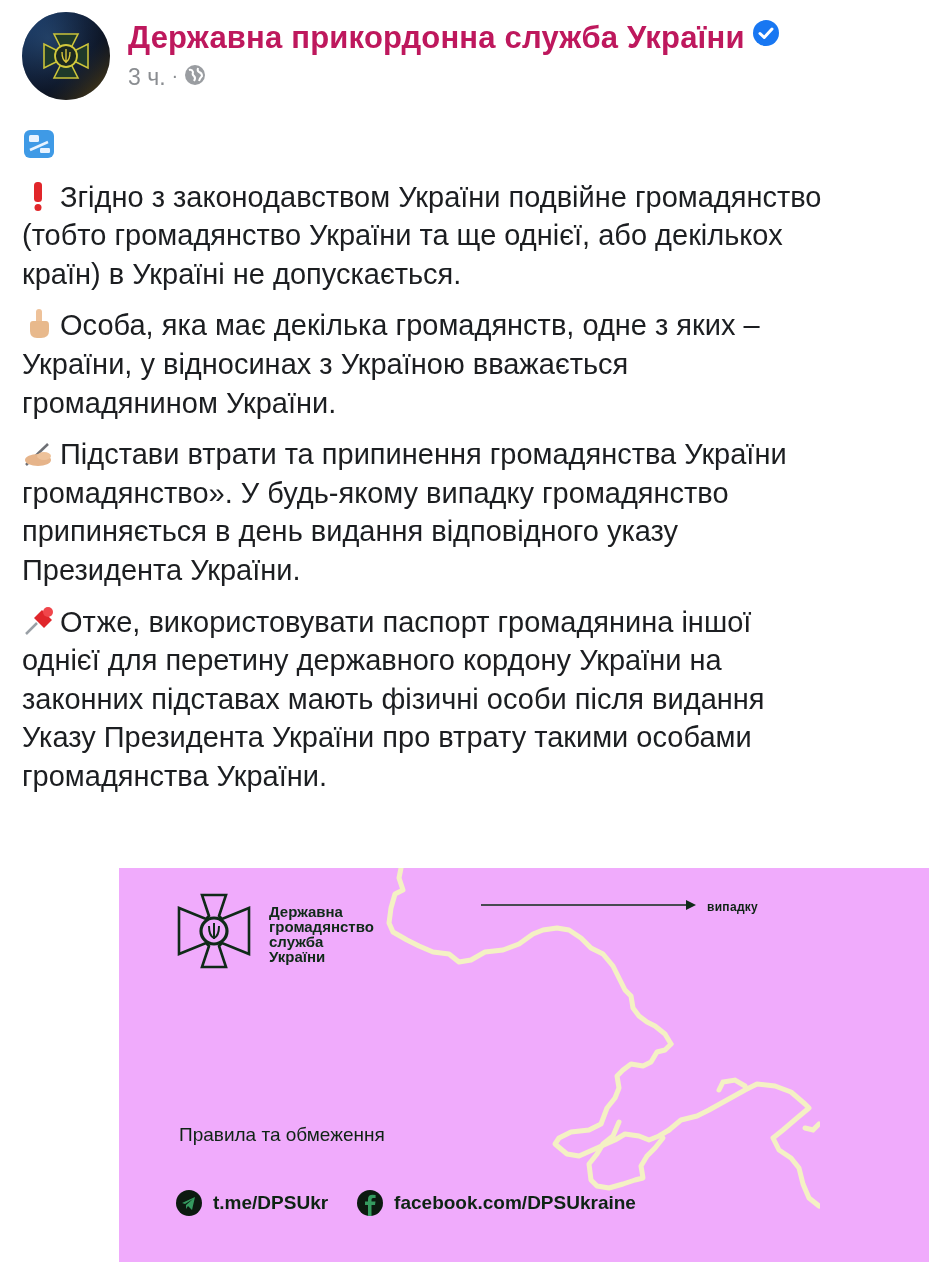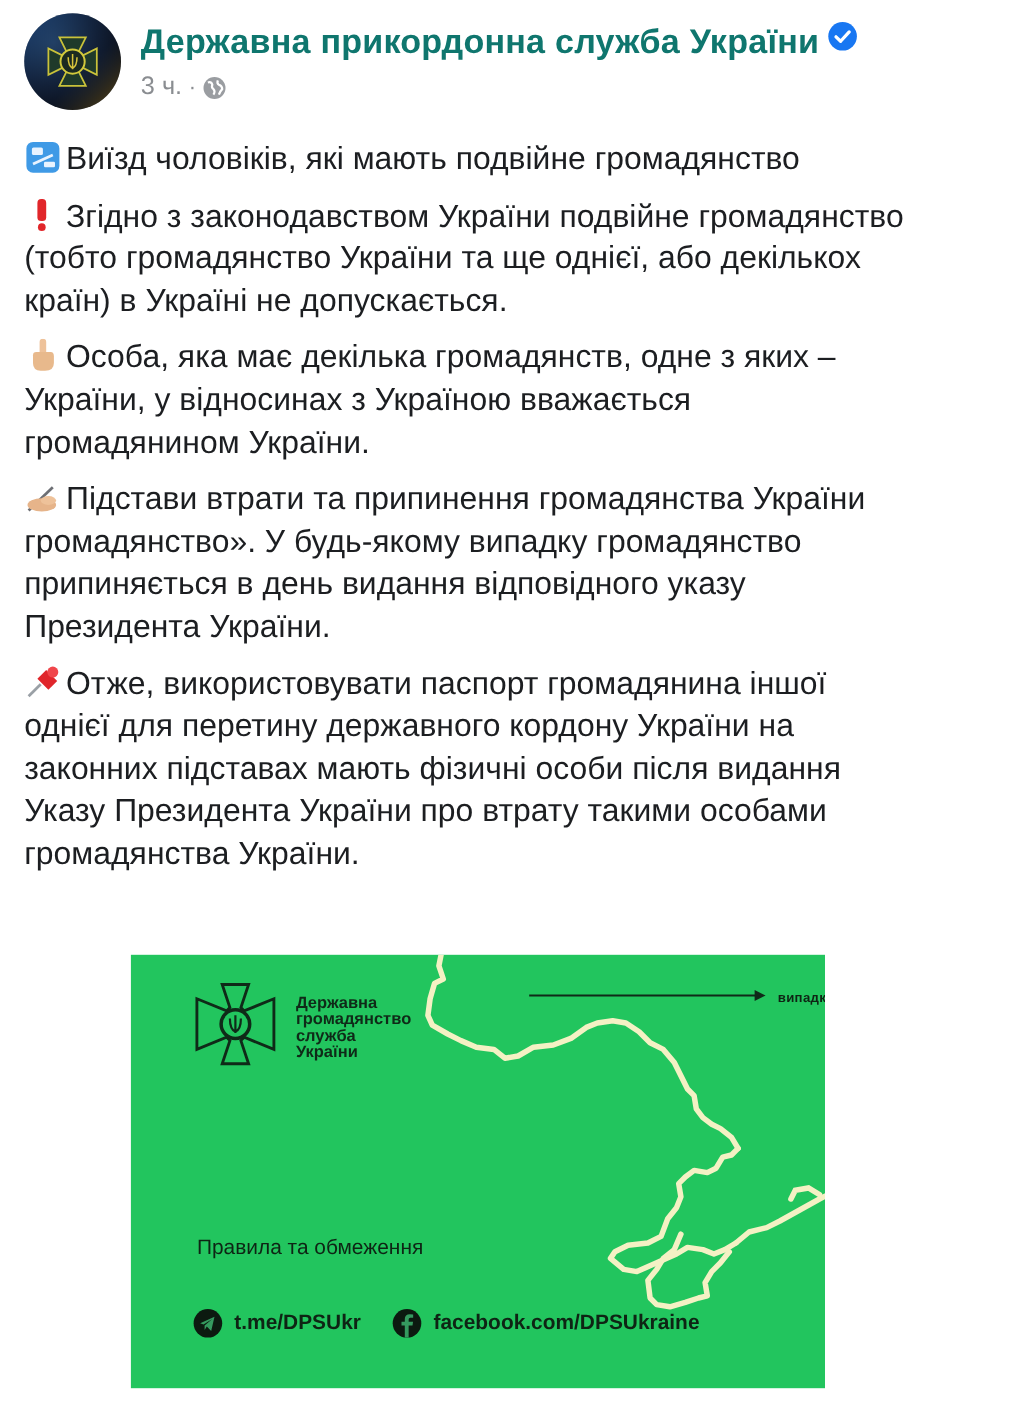--- a/index.html
+++ b/index.html
@@ -10,35 +10,35 @@
   .header { position: absolute; left: 0; top: 0; width: 939px; height: 110px; }
   .avatar {
     position: absolute; left: 22px; top: 12px; width: 88px; height: 88px; border-radius: 50%;
     overflow: hidden;
     background: radial-gradient(circle at 30% 30%, #2b4a6e 0%, #14223a 45%, #0a0f1a 75%),
                 linear-gradient(135deg, #1c3a66, #0b0f18);
   }
   .avatar svg { position: absolute; left: 0; top: 0; }
   .page-name {
     position: absolute; left: 128px; top: 20px; font-size: 31px; font-weight: bold;
-    color: #0f766e; letter-spacing: 0.2px; white-space: nowrap;
+    color: #be185d; letter-spacing: 0.2px; white-space: nowrap;
   }
   .verified { display: inline-block; vertical-align: middle; margin-left: 6px; position: relative; top: -3px; }
-  .meta { position: absolute; left: 128px; top: 64px; font-size: 23px; color: #8a8d91; display: flex; align-items: flex-end; gap: 6px; }
+  .meta { position: absolute; left: 128px; top: 64px; font-size: 23px; color: #8a8d91; display: flex; align-items: flex-start; gap: 6px; }
   .meta .dot { font-size: 20px; }
   .globe { display: inline-block; width: 22px; height: 22px; }
 
   .post { position: absolute; left: 22px; top: 126px; width: 900px; font-size: 29px; line-height: 38.6px; color: #1c1e21; }
   .para { margin: 0 0 13px 0; }
   .para .em { display: inline-block; width: 34px; height: 30px; vertical-align: -4px; margin-right: 4px; }
   .line { display: block; white-space: nowrap; }
 
   .card {
-    position: absolute; left: 119px; top: 868px; width: 631px; height: 394px;
-    background: #22c55e; overflow: hidden;
+    position: absolute; left: 119px; top: 868px; width: 810px; height: 394px;
+    background: #f0abfc; overflow: hidden;
   }
   .card-logo { position: absolute; left: 56px; top: 24px; }
   .card-org {
     position: absolute; left: 150px; top: 36px; font-size: 15px; line-height: 15px; font-weight: bold;
     color: #0f2a18; width: 110px;
   }
   .card-org span { display: block; }
   .card-arrow { position: absolute; left: 362px; top: 31px; }
   .card-official {
     position: absolute; left: 588px; top: 32px; font-size: 12px; font-weight: bold; color: #0e2414; letter-spacing: 0.3px;
@@ -94,21 +94,21 @@
 
 <div class="post">
   <div class="para">
     <span class="em">
       <svg width="34" height="30" viewBox="0 0 34 30">
           <rect x="2" y="1" width="30" height="28" rx="6" fill="#3f9ae6"></rect>
           <rect x="7" y="6" width="10" height="7" rx="1.5" fill="#e8f3ff"></rect>
           <path d="M8 21 L26 13" stroke="#e8f3ff" stroke-width="2.5"></path>
           <rect x="18" y="19" width="10" height="5" rx="1.2" fill="#e8f3ff"></rect>
         </svg>
-    </span><span>Виїзд чоловіків, які мають подвійне громадянство</span>
+    </span>
   </div>
 
   <div class="para">
     <span class="line"><span class="em"><svg width="34" height="30" viewBox="0 0 34 30">
             <rect x="12" y="1" width="8" height="20" rx="3.5" fill="#e1262a"></rect>
             <circle cx="16" cy="26.5" r="3.5" fill="#e1262a"></circle>
           </svg></span><span>Згідно з законодавством України подвійне громадянство</span></span>
     <span class="line">(тобто громадянство України та ще однієї, або декількох</span>
     <span class="line">країн) в Україні не допускається.</span>
   </div>

